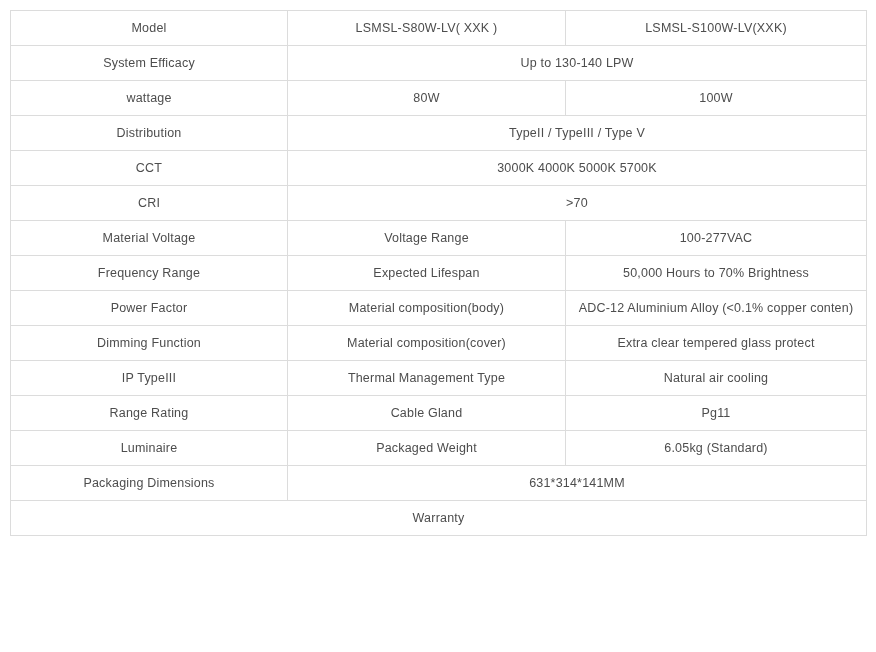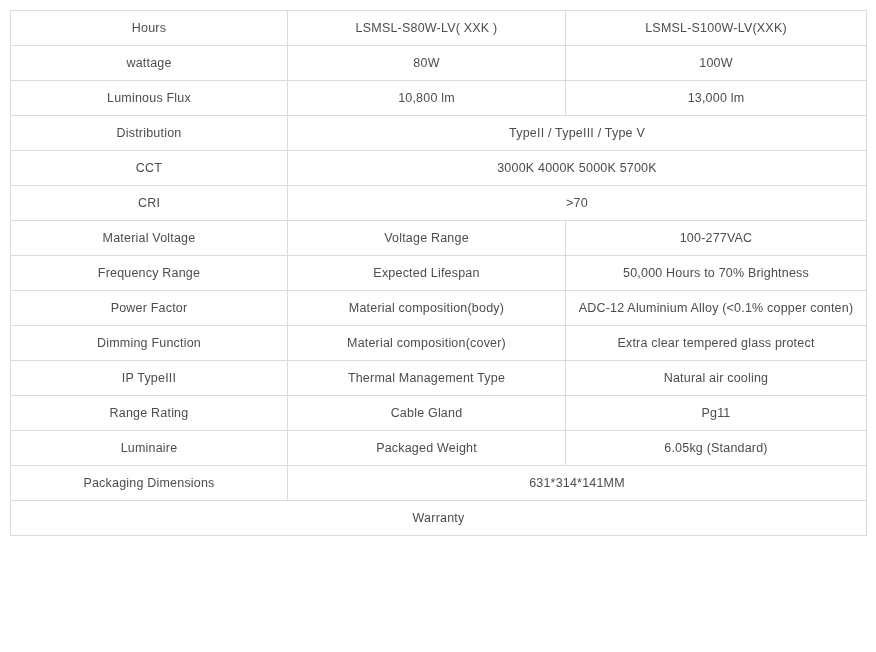--- a/index.html
+++ b/index.html
@@ -42,33 +42,32 @@
 
 <div class="spec-table-wrap">
   <table class="spec-table">
     <colgroup>
       <col style="width:277px">
       <col style="width:278px">
       <col style="width:301px">
     </colgroup>
     <tbody>
       <tr>
-        <td>Hours</td>
+        <td>Model</td>
         <td>LSMSL-S80W-LV( XXK )</td>
         <td class="c-red">LSMSL-S100W-LV(XXK)</td>
+      </tr>
+      <tr>
+        <td>System Efficacy</td>
+        <td colspan="2">Up to 130-140 LPW</td>
       </tr>
       <tr>
         <td>wattage</td>
         <td>80W</td>
         <td>100W</td>
-      </tr>
-      <tr>
-        <td>Luminous Flux</td>
-        <td>10,800 lm</td>
-        <td>13,000 lm</td>
       </tr>
       <tr>
         <td>Distribution</td>
         <td colspan="2">TypeII / TypeIII / Type V</td>
       </tr>
       <tr>
         <td>CCT</td>
         <td colspan="2">3000K 4000K 5000K 5700K</td>
       </tr>
       <tr>

